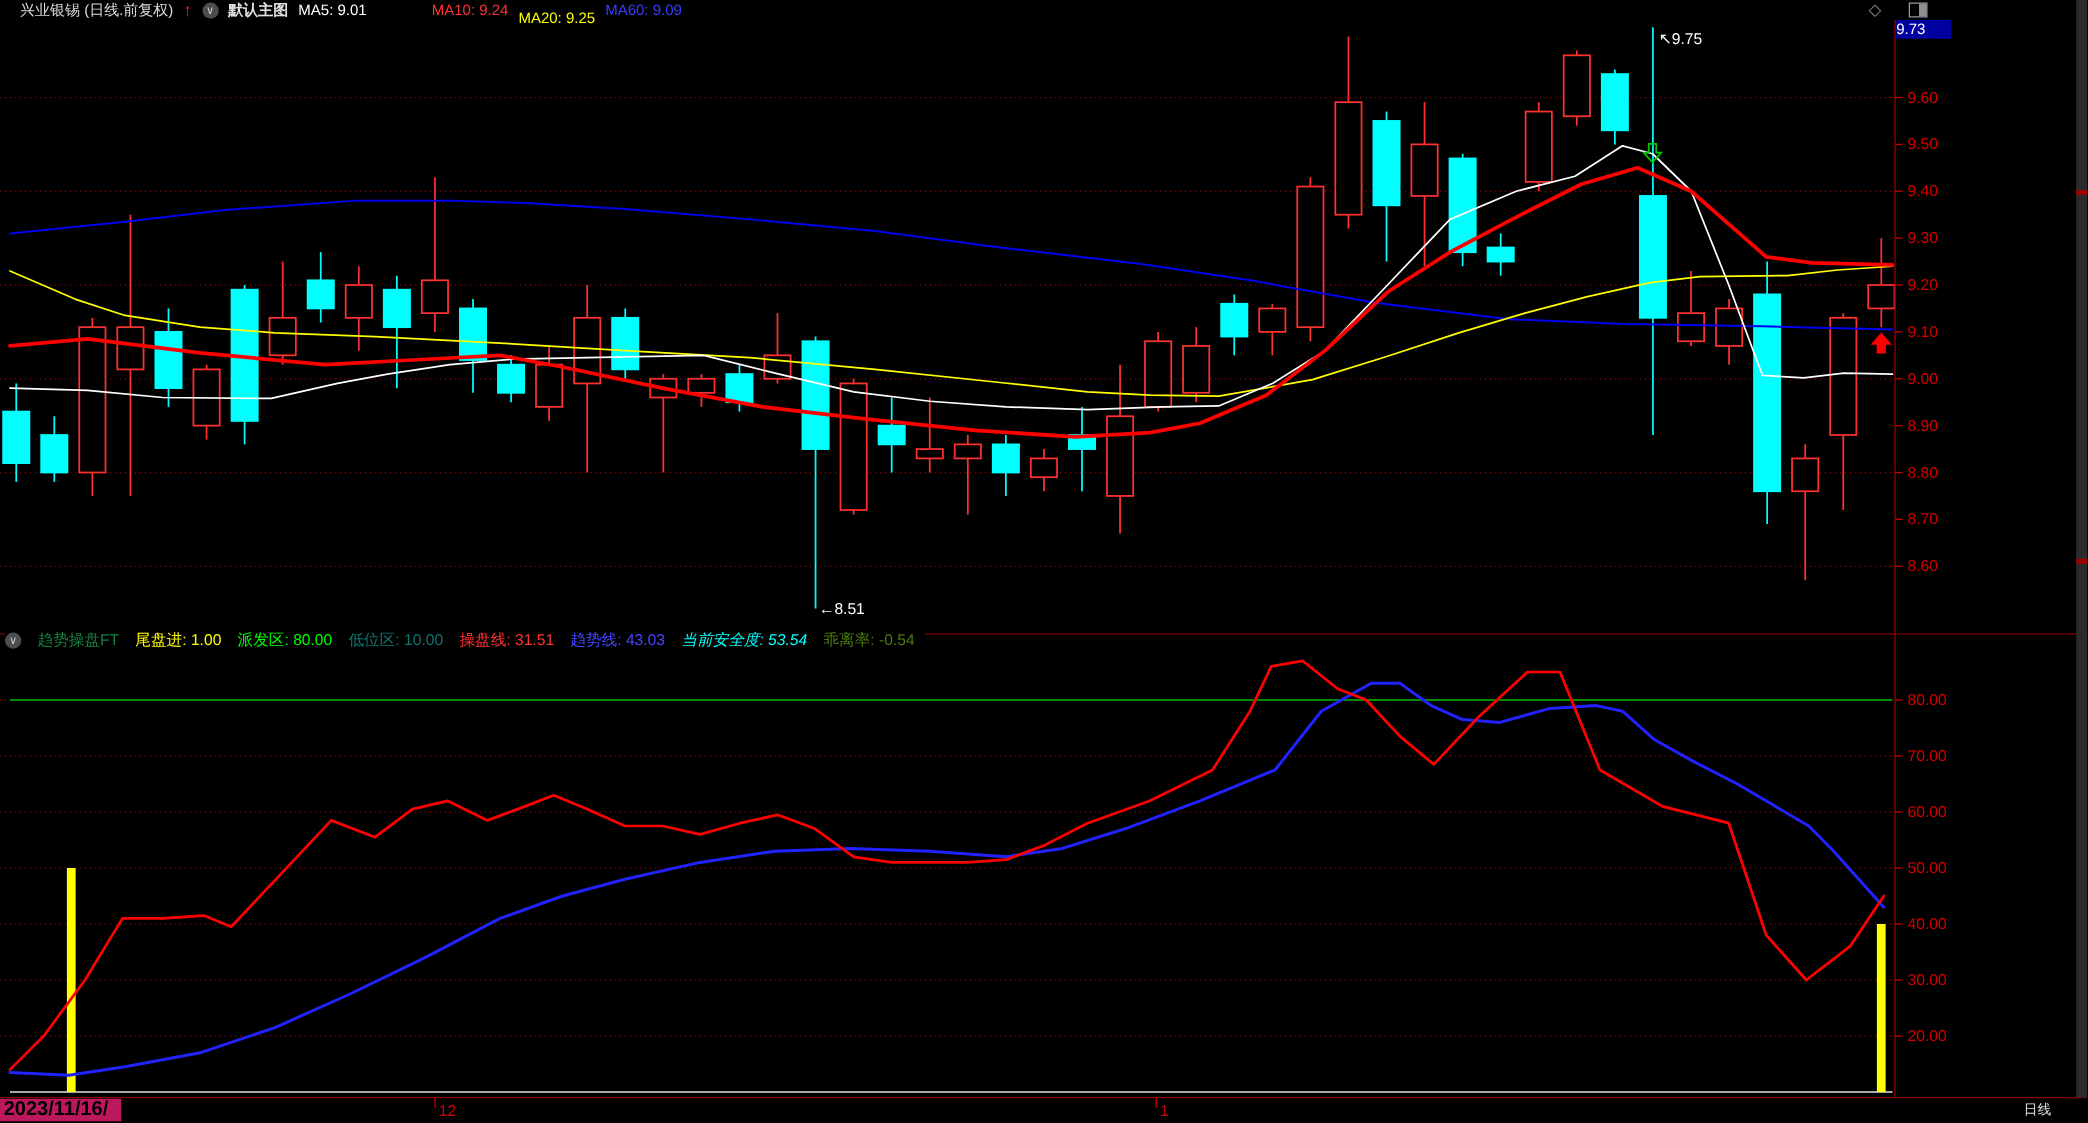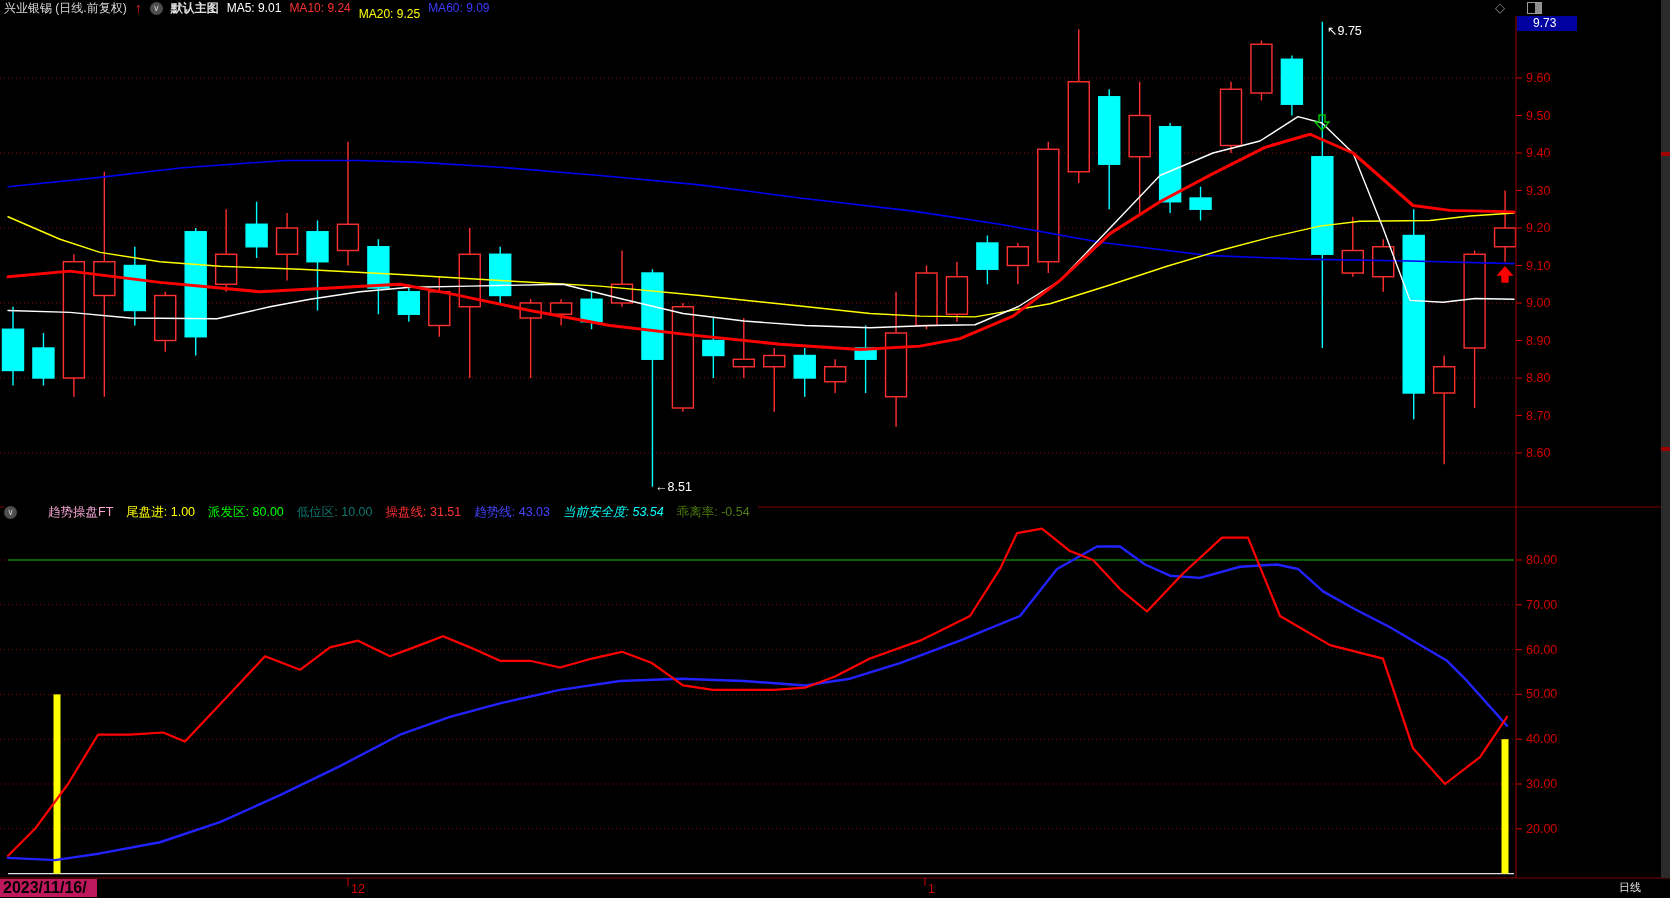--- a/index.html
+++ b/index.html
@@ -2,38 +2,38 @@
 <html><head>
 <meta charset="utf-8">
 <style>
   html,body{margin:0;padding:0;background:#000;width:1670px;height:898px;overflow:hidden;
     font-family:"Liberation Sans", sans-serif;}
   #stage{position:relative;width:1670px;height:898px;background:#000;}
   #chart-svg{position:absolute;left:0;top:0;z-index:1;}
   .overlay{position:absolute;z-index:3;}
   
   #header-bar{left:0;top:0;width:1500px;height:16px;display:flex;align-items:center;
-    gap:8px;padding-left:4px;background:#000;font-size:12px;white-space:nowrap;}
+    gap:8px;padding-left:16px;background:#000;font-size:12px;white-space:nowrap;}
   .t-title{color:#d9d9d9;}
   .t-plain{color:#e0e0e0;font-weight:bold;}
   .trend-arrow{color:#ff2020;font-weight:900;font-size:14px;line-height:12px;}
   .circle-icon{width:13px;height:13px;border-radius:50%;background:#4d4d4d;color:#cfcfcf;
     font-size:9px;line-height:13px;text-align:center;display:inline-block;}
   .ma-item{font-weight:400;}
   
   #diamond-icon{left:1495px;top:0px;color:#8f8f8f;font-size:13px;}
   #split-icon{left:1527px;top:2px;width:13px;height:10px;border:1px solid #9a9a9a;
     background:linear-gradient(90deg,#000 55%,#8f8f8f 55%);}
   
   #price-badge{left:1517px;top:16px;width:44px;height:15px;background:#0000a0;color:#fff;
-    font-size:12px;line-height:15px;padding-left:16px;}
+    font-size:12px;line-height:15px;padding-left:0;}
   
   #sub-header{left:4px;top:504px;height:17px;display:flex;align-items:center;gap:13px;
     background:#000;font-size:12.5px;white-space:nowrap;padding-right:8px;}
-  #sub-header .name{color:#f9a8d4;margin-left:18px;}
+  #sub-header .name{color:#15803d;}
   
   #date-badge{left:0px;top:879px;width:94px;height:18px;background:#be185d;color:#000;
     font-size:16px;line-height:18px;padding-left:3px;font-weight:bold;}
   #period-label{left:1619px;top:880px;color:#e0e0e0;font-size:11px;}
   
   #scroll-strip{left:1661px;top:0px;width:9px;height:878px;background:#2b2b2b;}
   .scroll-marker{position:absolute;left:0;width:9px;height:4px;background:#a00000;}
 </style>
 </head>
 <body>
@@ -238,21 +238,21 @@
         <text x="928" y="893" fill="#d40000" font-size="12.5" font-family="&quot;Liberation Sans&quot;,sans-serif" text-anchor="start">1</text>
       </g>
     </svg>
 
   <div id="header-bar" class="overlay">
     <span class="t-title">兴业银锡 (日线.前复权)</span>
     <span class="trend-arrow">↑</span>
     <span class="circle-icon">∨</span>
     <span class="t-plain">默认主图</span>
     <span class="ma-item" style="color: rgb(255, 255, 255);">MA5: 9.01</span>
-    <span class="ma-item" style="color: rgb(255, 50, 50);">MA10: 9.24</span>
+    <span class="ma-item" style="color: rgb(255, 50, 50); margin-left: 44px;">MA10: 9.24</span>
     <span class="ma-item" style="color: rgb(255, 255, 0); margin-top: 12px;">MA20: 9.25</span>
     <span class="ma-item" style="color: rgb(60, 60, 255);">MA60: 9.09</span>
   </div>
 
   <span id="diamond-icon" class="overlay">◇</span>
   <span id="split-icon" class="overlay"></span>
 
   <div id="price-badge" class="overlay">9.73</div>
 
   <div id="sub-header" class="overlay">

